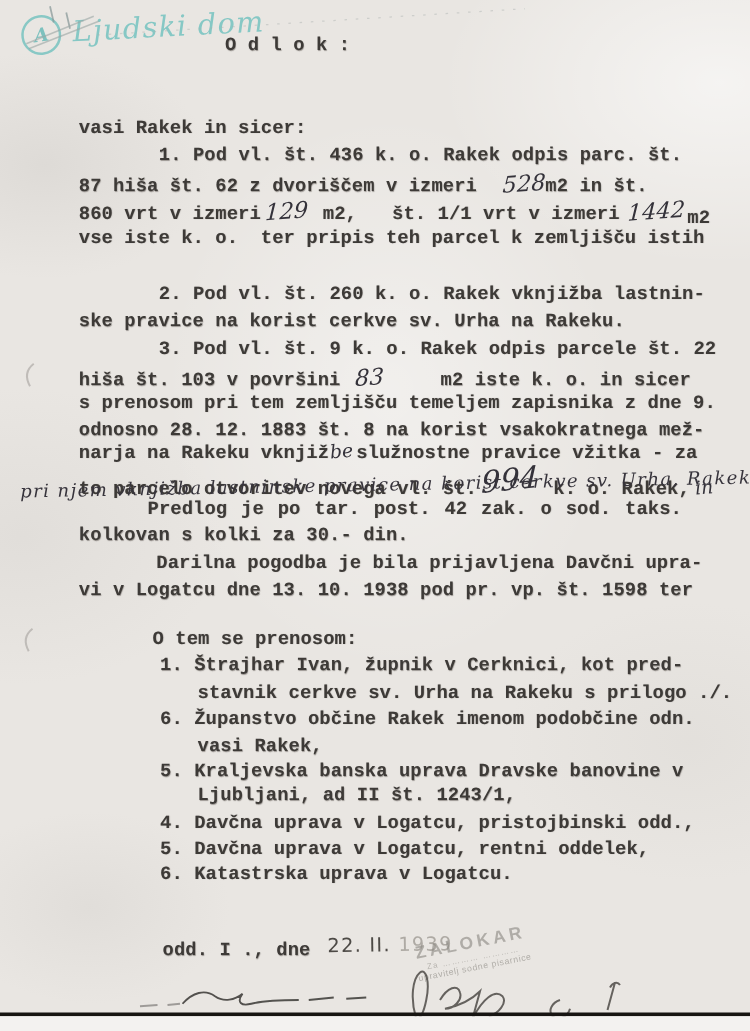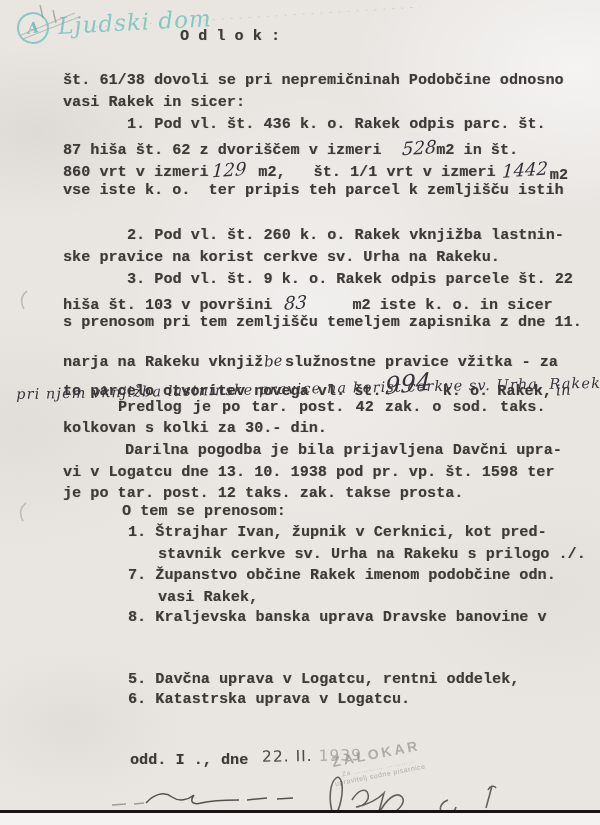--- a/index.html
+++ b/index.html
@@ -69,53 +69,54 @@
 
 <div class="page">
 
   <div class="circle-a">
     <span>A</span>
   </div>
   <div class="margin-note">Ljudski dom</div>
 
   <div class="tl" style="left:180px;top:28px">O d l o k :</div>
 
-  <div class="tl" style="left:63px;top:72px">št. 61/38 dovoli se pri nepremičninah Podobčine odnosno</div>
   <div class="tl" style="left:63px;top:94px">vasi Rakek in sicer:</div>
 
   <div class="tl" style="left:127px;top:116px">1. Pod vl. št. 436 k. o. Rakek odpis parc. št.</div>
   <div class="tl" style="left:63px;top:138px"><span>87 hiša št. 62 z dvoriščem v izmeri</span><span class="hw hw-num" style="margin-left:20px">528</span><span style="">m2 in št.</span></div>
   <div class="tl" style="left:63px;top:160px"><span>860 vrt v izmeri</span><span class="hw hw-num" style="margin-left:3px">129</span><span style="margin-left:12px">m2,</span><span style="margin-left:28px">št. 1/1 vrt v izmeri</span><span class="hw hw-num" style="margin-left:6px">1442</span><span class="sub" style="margin-left:2px">m2</span></div>
   <div class="tl" style="left:63px;top:182px">vse iste k. o.  ter pripis teh parcel k zemljišču istih</div>
 
   <div class="tl" style="left:127px;top:227px">2. Pod vl. št. 260 k. o. Rakek vknjižba lastnin-</div>
   <div class="tl" style="left:63px;top:249px">ske pravice na korist cerkve sv. Urha na Rakeku.</div>
 
   <div class="tl" style="left:127px;top:271px">3. Pod vl. št. 9 k. o. Rakek odpis parcele št. 22</div>
   <div class="tl" style="left:63px;top:293px"><span>hiša št. 103 v površini</span><span class="hw hw-num" style="margin-left:12px">83</span><span style="margin-left:45px">m2 iste k. o. in sicer</span></div>
-  <div class="tl" style="left:63px;top:314px">s prenosom pri tem zemljišču temeljem zapisnika z dne 11.</div>
+  <div class="tl" style="left:63px;top:314px">s prenosom pri tem zemljišču temeljem zapisnika z dne 9.</div>
+  <div class="tl" style="left:63px;top:336px">odnosno 28. 12. 1883 št. 8 na korist vsakokratnega mež-</div>
   <div class="tl" style="left:63px;top:353px"><span>narja na Rakeku vknjiž</span><span class="hw hw-be" style="margin-left:1px">be</span><span style="margin-left:2px">služnostne pravice vžitka - za</span></div>
   <div class="tl" style="left:63px;top:374px"><span>to parcelo otvoritev novega vl. št.</span><span class="hw hw-994" style="margin-left:3px">994</span><span style="margin-left:12px">k. o. Rakek,</span><span class="hw hw-in" style="margin-left:4px">in</span></div>
 
   <div class="note">pri njem vknjižba lastninske pravice na korist cerkve sv. Urha, Rakek.</div>
 
   <div class="tl" style="left:118px;top:399px;word-spacing:2px">Predlog je po tar. post. 42 zak. o sod. taks.</div>
   <div class="tl" style="left:63px;top:420px">kolkovan s kolki za 30.- din.</div>
 
   <div class="tl" style="left:125px;top:442px">Darilna pogodba je bila prijavljena Davčni upra-</div>
   <div class="tl" style="left:63px;top:464px">vi v Logatcu dne 13. 10. 1938 pod pr. vp. št. 1598 ter</div>
-  <div class="tl" style="left:63px;top:485px">je po tar. post. 12 taks. zak. takse prosta.</div>
 
   <div class="tl" style="left:122px;top:503px">O tem se prenosom:</div>
 
   <div class="tl" style="left:128px;top:524px">1. Štrajhar Ivan, župnik v Cerknici, kot pred-</div>
   <div class="tl" style="left:158px;top:546px">stavnik cerkve sv. Urha na Rakeku s prilogo ./.</div>
-  <div class="tl" style="left:128px;top:567px">7. Županstvo občine Rakek imenom podobčine odn.</div>
+  <div class="tl" style="left:128px;top:567px">6. Županstvo občine Rakek imenom podobčine odn.</div>
   <div class="tl" style="left:158px;top:589px">vasi Rakek,</div>
-  <div class="tl" style="left:128px;top:609px">8. Kraljevska banska uprava Dravske banovine v</div>
+  <div class="tl" style="left:128px;top:609px">5. Kraljevska banska uprava Dravske banovine v</div>
+  <div class="tl" style="left:158px;top:628px">Ljubljani, ad II št. 1243/1,</div>
+  <div class="tl" style="left:128px;top:650px">4. Davčna uprava v Logatcu, pristojbinski odd.,</div>
   <div class="tl" style="left:128px;top:671px">5. Davčna uprava v Logatcu, rentni oddelek,</div>
   <div class="tl" style="left:128px;top:691px">6. Katastrska uprava v Logatcu.</div>
 
   <div class="tl" style="left:130px;top:752px">odd. I ., dne</div>
 
   <div class="date-stamp">
     <span class="day">22. II.</span><span class="year">1939</span>
   </div>
 
   <div class="stamp">

